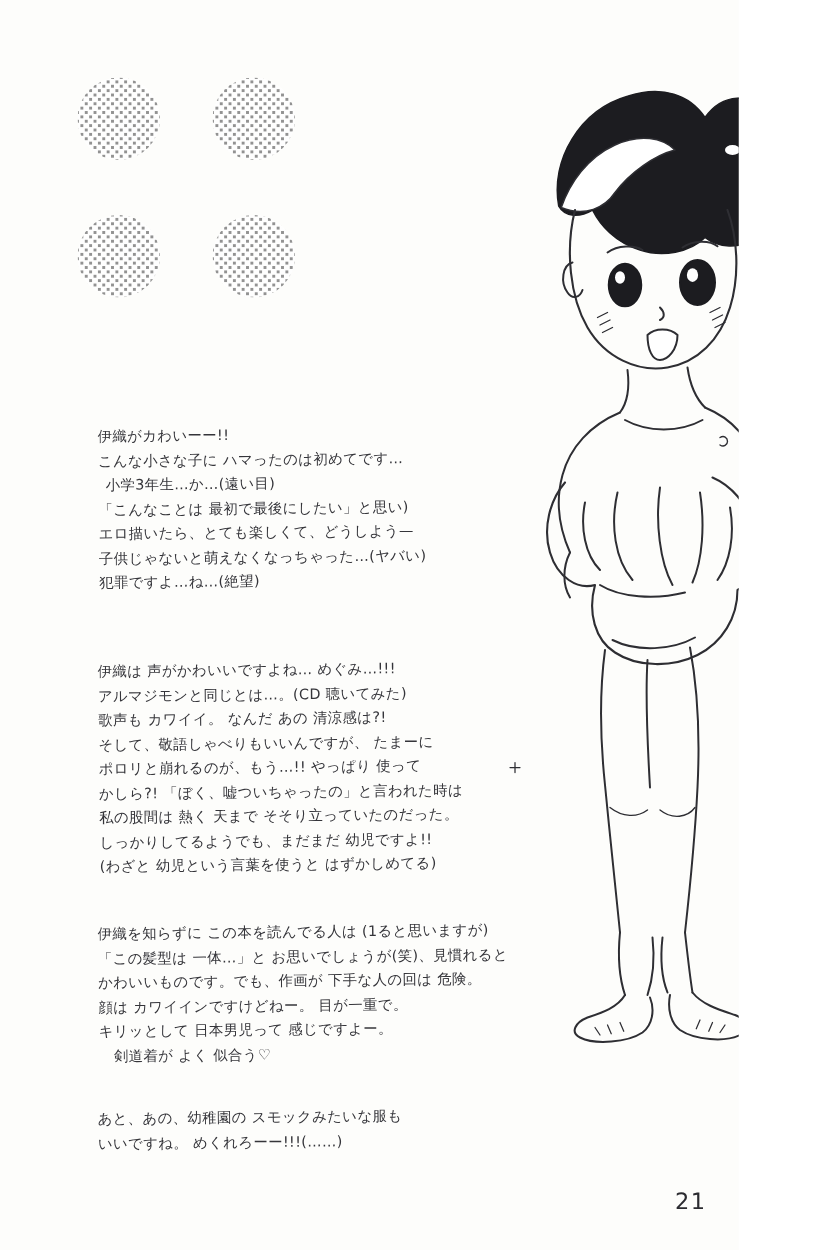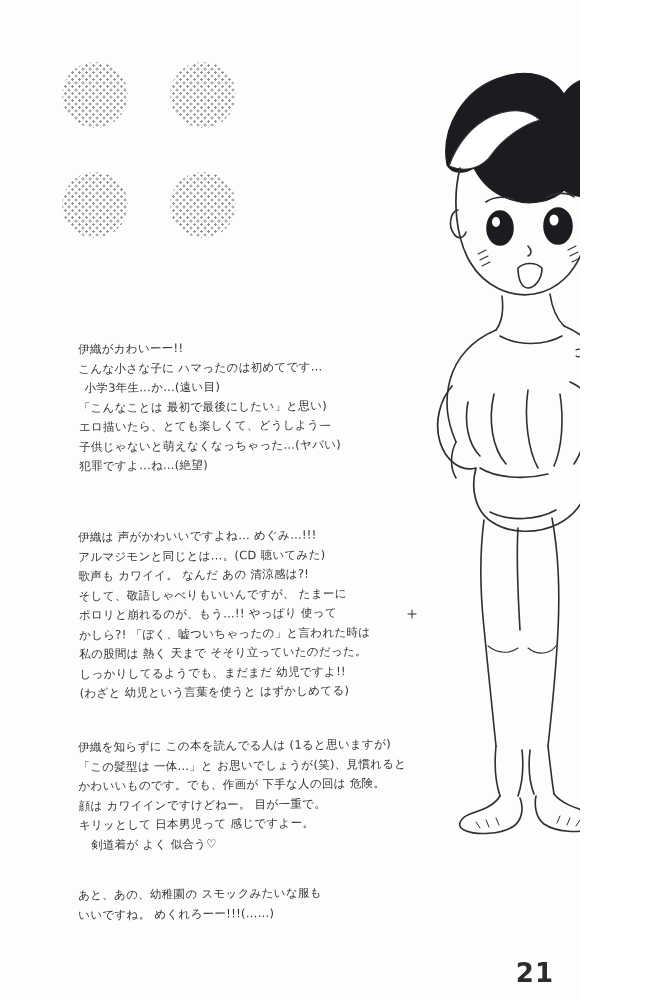--- a/index.html
+++ b/index.html
@@ -9,20 +9,21 @@
   }
   body {
     font-family: "Liberation Sans", sans-serif;
   }
   .page {
     position: relative;
     width: 580px;
     height: 1000px;
     background: #fdfdfb;
     overflow: hidden;
+    padding-left: 11px;
   }
 
   
   .tone-grid {
     position: absolute;
     left: 62px;
     top: 62px;
     width: 180px;
     height: 180px;
   }
@@ -73,24 +74,24 @@
 
   #blockA { top: 340px; }
   #blockB { top: 528px; }
   #blockC { top: 738px; }
   #blockD { top: 886px; }
 
   
   .page-number {
     position: absolute;
     right: 26px;
-    bottom: 12px;
+    bottom: 28px;
     font-family: "DejaVu Sans", sans-serif;
-    font-size: 26px;
-    font-weight: bold;
+    font-size: 18px;
+    font-weight: normal;
     color: #2b2b30;
     letter-spacing: 1px;
   }
 </style>
 </head>
 <body>
 
 <div class="page">
 
   <div class="tone-grid">

